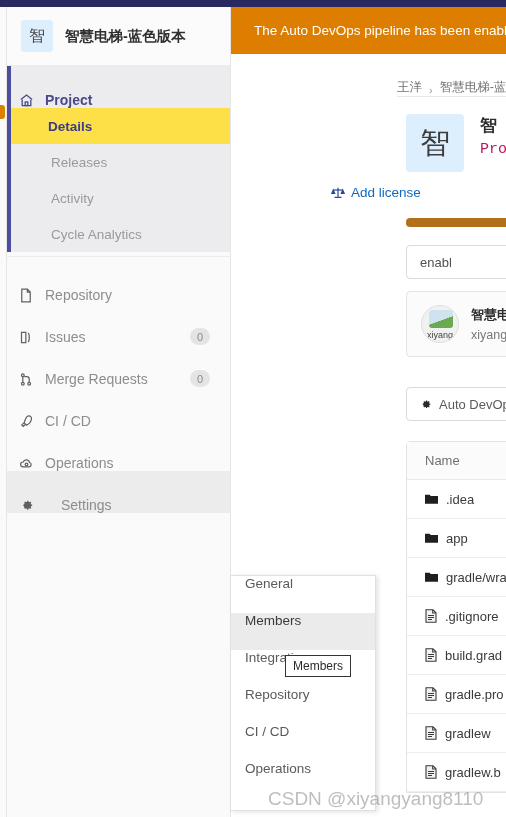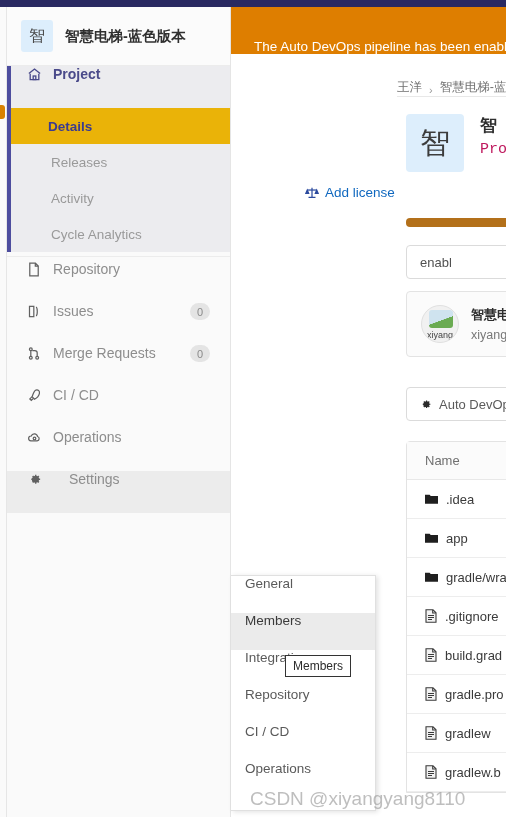--- a/index.html
+++ b/index.html
@@ -73,23 +73,23 @@
   }
   .nav-section.active::before {
     content: "";
     position: absolute; left: 0; top: 0;
     width: 4px; height: 100%;
     background: #4d4d9e;
   }
   .nav-section.active { background: #ececef; }
 
   .nav-item {
-    display: flex; align-items: flex-start;
+    display: flex; align-items: flex-end;
     height: 42px;
-    padding-left: 20px;
+    padding-left: 12px;
     font-size: 14px;
     color: #8d8d8d;
     white-space: nowrap;
   }
   .nav-item .nv-ico {
     width: 22px; height: 16px;
     display: inline-flex; align-items: center;
     color: #606060;
     flex: 0 0 auto;
   }
@@ -98,21 +98,21 @@
   .nav-item.top-lvl .nv-ico { color: #4a4a8a; }
 
   .sub-item {
     display: flex; align-items: center;
     height: 36px;
     padding-left: 44px;
     font-size: 13.5px;
     color: #9a9a9a;
   }
   .sub-item.sel {
-    background: #eab308;
+    background: #fde047;
     color: #3b3b8f;
     font-weight: bold;
     padding-left: 41px;
   }
 
   .nav-badge {
     margin-left: auto; margin-right: 20px;
     min-width: 20px; height: 17px;
     background: #e4e4e4;
     border-radius: 9px;
@@ -163,21 +163,21 @@
     position: absolute;
     left: 231px; top: 7px;
     width: 275px; height: 810px;
     background: #ffffff;
     overflow: hidden;
   }
   .alert-banner {
     height: 47px;
     background: #de7e00;
     color: #ffffff;
-    display: flex; align-items: flex-end;
+    display: flex; align-items: center;
     padding-left: 23px;
     font-size: 13.5px;
     white-space: nowrap;
   }
 
   .breadcrumb {
     display: flex; align-items: flex-end;
     height: 42px;
     padding-left: 166px;
     font-size: 12.5px;
@@ -202,21 +202,21 @@
     display: flex; align-items: center; justify-content: center;
     font-size: 30px; color: #3c3c3c;
     flex: 0 0 auto;
   }
   .proj-meta { margin-left: 16px; white-space: nowrap; }
   .proj-title { font-size: 17px; font-weight: bold; color: #2e2e2e; }
   .proj-sub { font-size: 15px; color: #be185d; margin-top: 4px; font-family: Liberation Mono, monospace; }
 
   .add-license {
     display: flex; align-items: center;
-    padding-left: 74px;
+    padding-left: 100px;
     margin-top: 13px;
     font-size: 13.5px; color: #1068bf;
     white-space: nowrap;
   }
   .scale-ico { margin-right: 6px; color: #2b4a9e; font-size: 14px; }
 
   .lang-bar {
     margin-left: 175px;
     margin-top: 18px;
     width: 330px; height: 9px;
@@ -298,21 +298,21 @@
     display: flex; align-items: center;
     padding-left: 18px;
     font-size: 13px; color: #3a3a3a;
     white-space: nowrap;
   }
   .ft-icon { margin-right: 8px; display: inline-flex; flex: 0 0 auto; }
 
   
   .watermark {
     position: absolute;
-    left: 250px; top: 788px;
+    left: 268px; top: 788px;
     font-size: 19px;
     color: rgba(150,150,150,0.62);
     white-space: nowrap;
     z-index: 70;
     pointer-events: none;
   }
 
   svg { display: block; }
 </style>
 </head>

